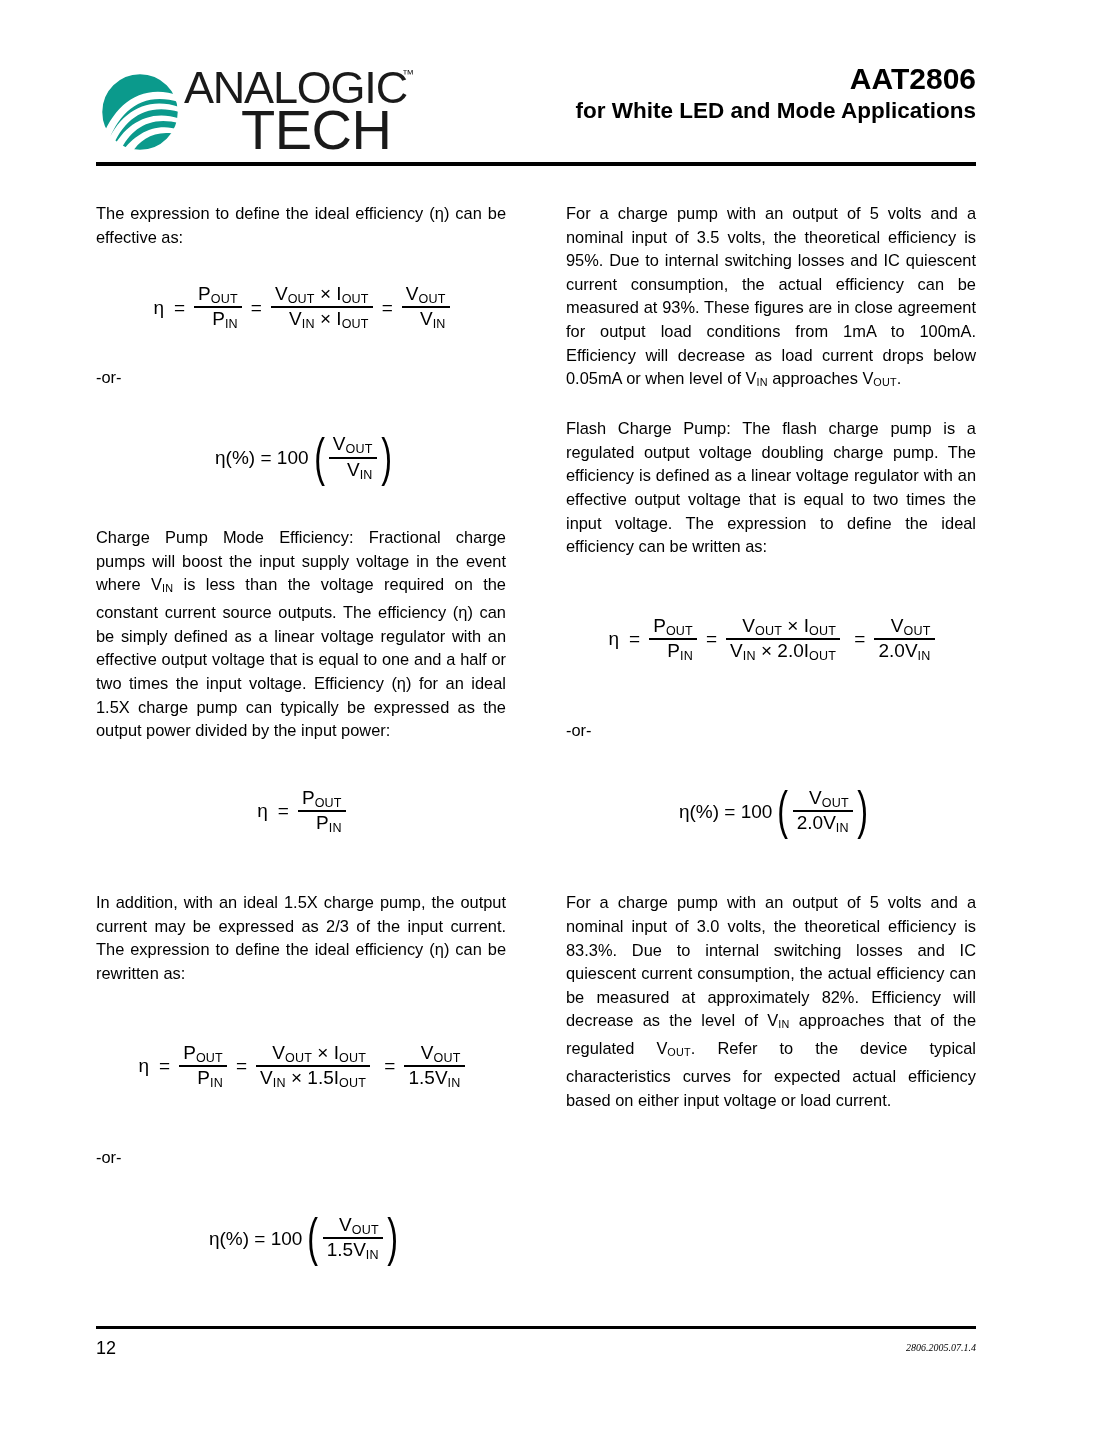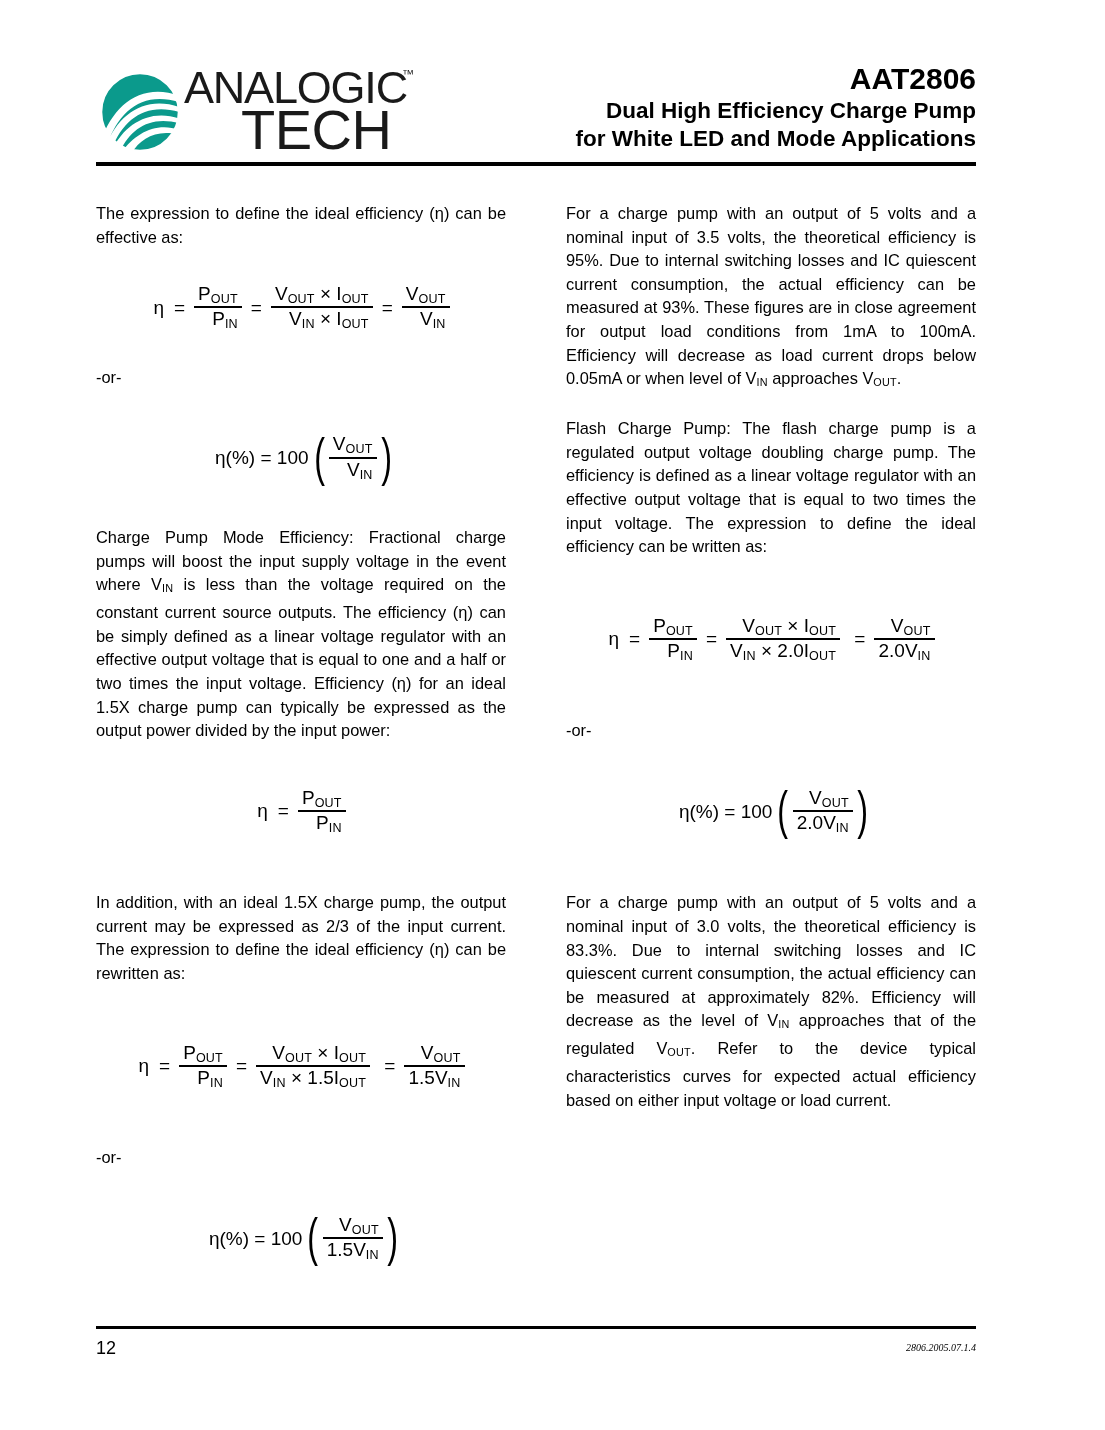--- a/index.html
+++ b/index.html
@@ -232,21 +232,20 @@
       </svg>
       <div class="logo-words">
         <div class="logo-analogic">ANALOGIC</div>
         <div class="logo-tm">™</div>
         <div class="logo-tech">TECH</div>
       </div>
     </div>
 
     <div class="header-titles">
       <div class="part-number">AAT2806</div>
-      <div class="title-line">Dual High Efficiency Charge Pump</div>
       <div class="title-line">for White LED and Mode Applications</div>
     </div>
   </div>
   <div class="rule-top"></div>
 
   <div class="col col-left">
 
     <p class="body last-line-left">The expression to define the ideal efficiency (η) can be effective as:</p>
 
     <div class="gap-lg"></div>

